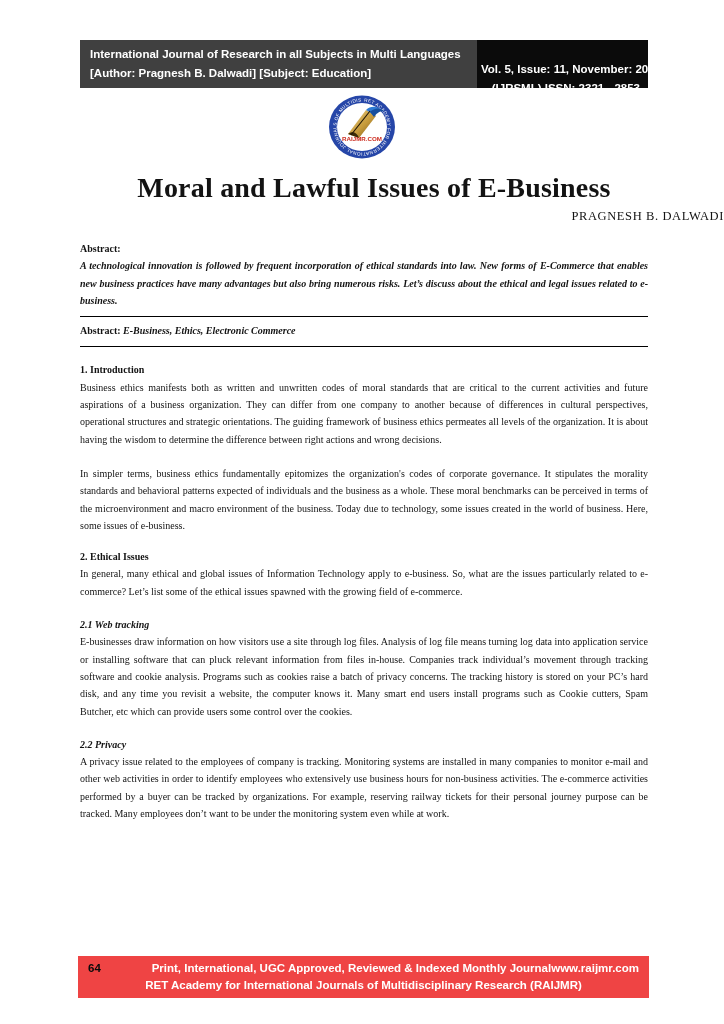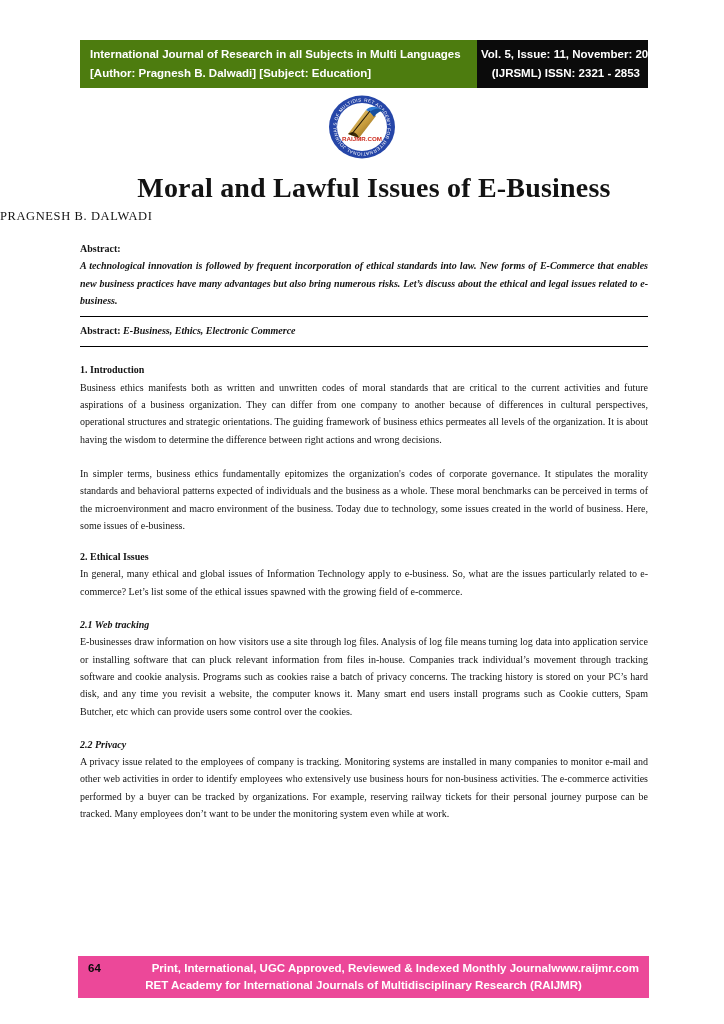--- a/index.html
+++ b/index.html
@@ -8,60 +8,60 @@
     position:relative; width:724px; height:1024px; margin:0 auto;
     background:#ffffff; overflow:hidden;
     font-family:"Liberation Serif", serif; color:#131313;
   }
   
   .banner {
     position:absolute; left:80px; top:40px; width:568px; height:48px;
     display:flex; font-family:"Liberation Sans", sans-serif;
   }
   .banner-left {
-    flex:1 1 auto; background:#4d7c0f; color:#ffffff;
+    flex:1 1 auto; background:#404040; color:#ffffff;
     font-size:11.5px; font-weight:bold; line-height:1.62;
     padding:5px 8px 4px 10px;
   }
   .banner-right {
     width:171px; background:#0b0b0b; color:#ffffff;
     font-size:11.5px; font-weight:bold; line-height:1.62;
-    padding:5px 8px 4px 4px; text-align:right; white-space:nowrap;
+    padding:20px 8px 4px 4px; text-align:right; white-space:nowrap;
   }
   
   .logo-row { position:absolute; left:0; top:94px; width:724px; text-align:center; }
   .logo-svg { display:inline-block; }
   
   .title {
     position:absolute; left:0; top:172px; width:724px; text-align:center;
     font-size:28px; font-weight:bold; letter-spacing:0.2px;margin-left:12px;
   }
   .author {
-    position:absolute; left:0; top:209px; width:724px; text-align:left;
+    position:absolute; left:0; top:209px; width:724px; text-align:right;
     font-size:12.5px; letter-spacing:0.6px;
   }
   
   .content {
     position:absolute; left:80px; top:240px; width:568px;
     font-size:10px; line-height:17.3px; text-align:justify;
   }
   .abstract-label { font-weight:bold; }
   .abstract-text { font-weight:bold; font-style:italic; }
   .rule { border:none; border-top:1.6px solid #000; margin:7px 0 0 0; }
   .keywords-line { margin:5px 0 4px 0; }
   .keywords-label { font-weight:bold; }
   .keywords-text { font-weight:bold; font-style:italic; }
   .sec-h { font-weight:bold; margin-top:14px; }
   .sec-h.italic { font-style:italic; margin-top:16px; }
   .para { margin-top:0; }
   .para + .para { margin-top:17px; }
   
   .footer {
     position:absolute; left:78px; top:956px; width:571px; height:42px;
-    background:#ec4899; color:#ffffff;
+    background:#ef4444; color:#ffffff;
     font-family:"Liberation Sans", sans-serif; font-weight:bold; font-size:11.5px;
     padding:4px 10px 0 10px; line-height:1.5;
   }
   .footer-line1 { display:flex; align-items:baseline; }
   .footer-pageno { color:#0b0b0b; margin-right:12px; }
   .footer-mid { flex:1 1 auto; text-align:right; }
   .footer-site { text-align:right; }
   .footer-line2 { text-align:center; }
 </style>
 </head>

